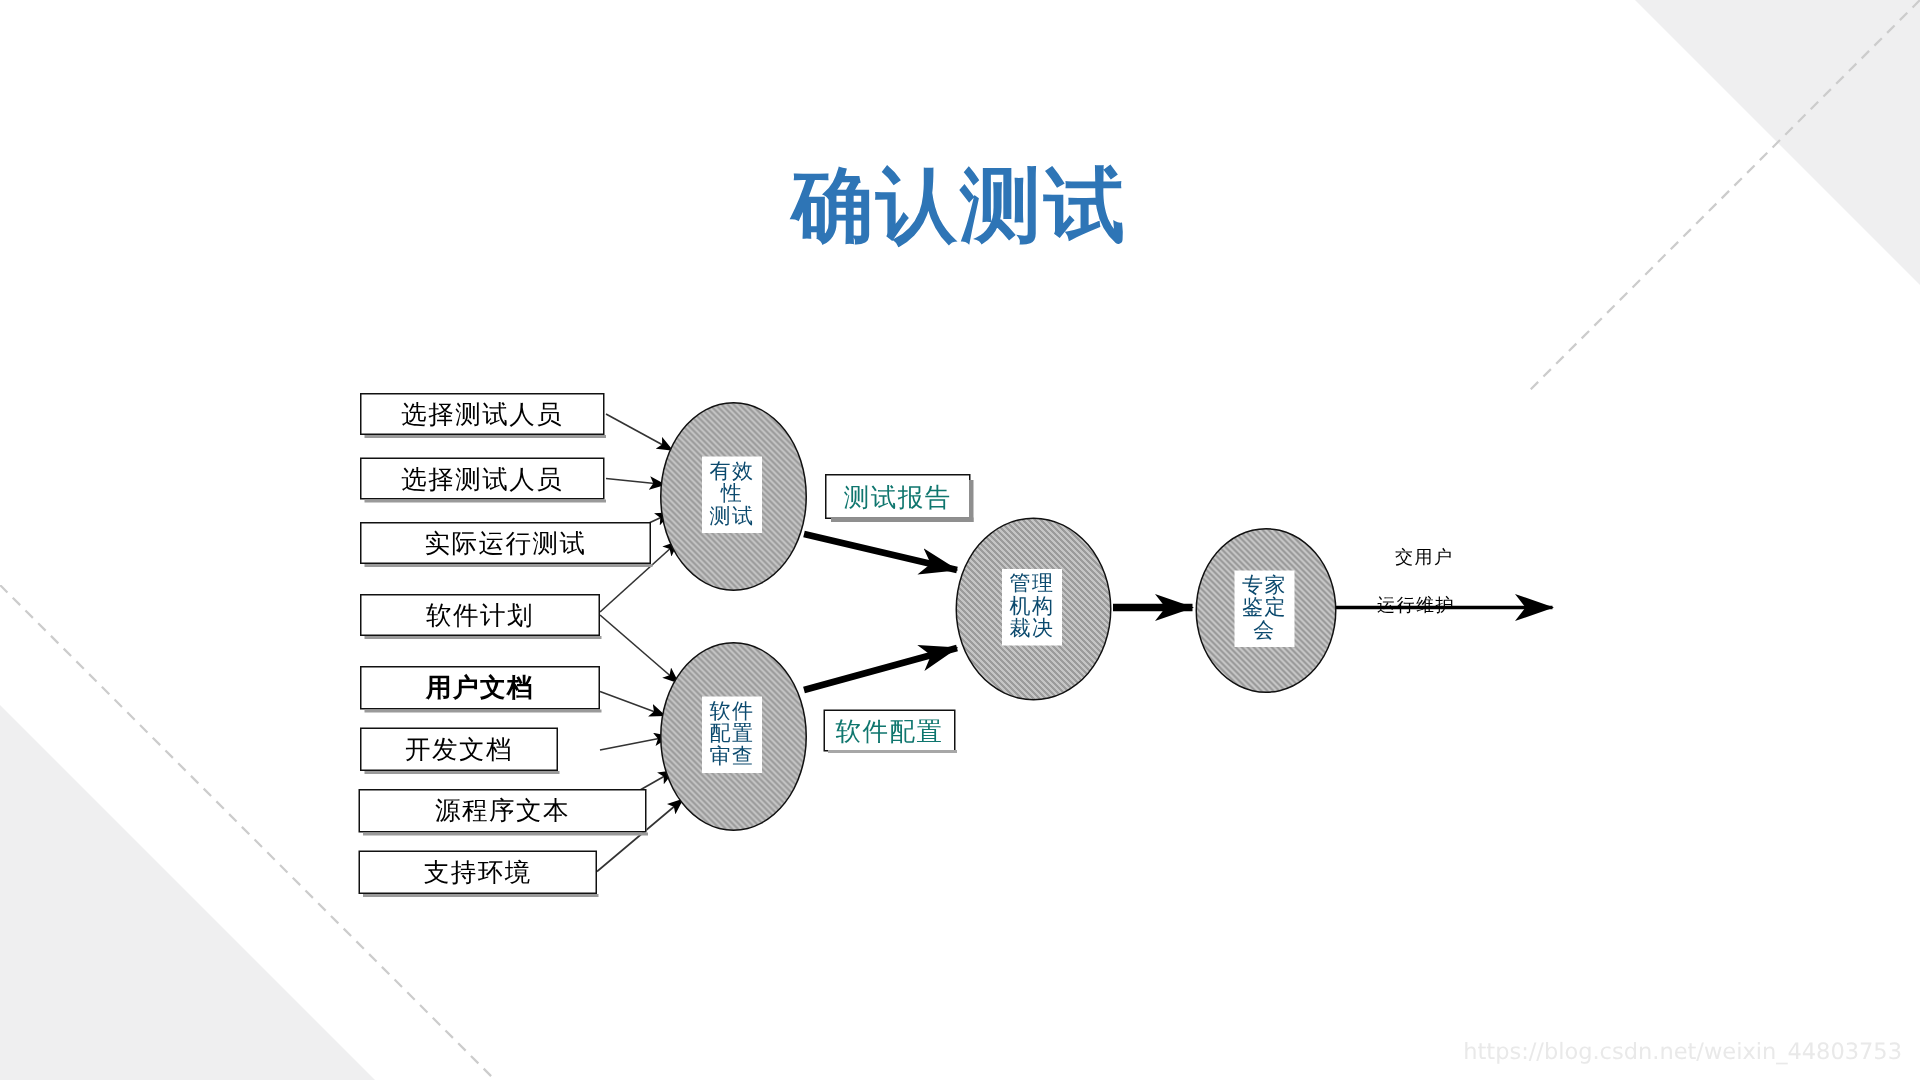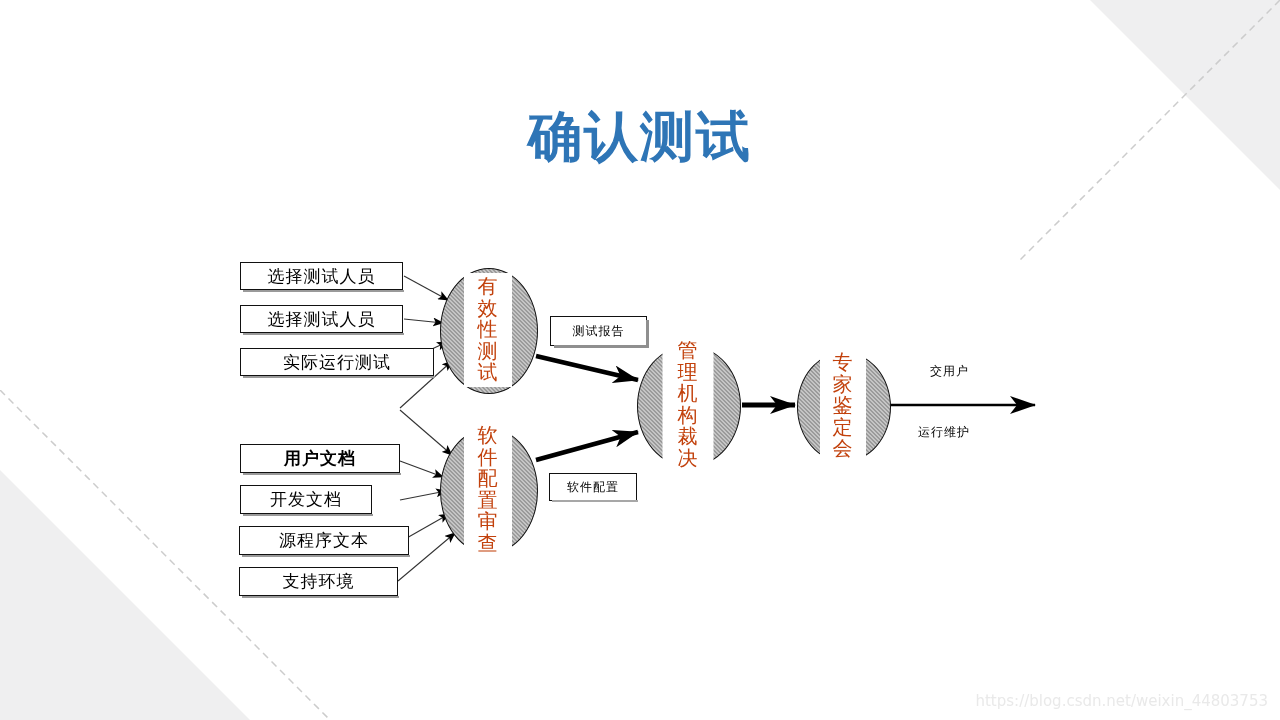--- a/index.html
+++ b/index.html
@@ -98,35 +98,35 @@
     background-image:
       linear-gradient(45deg, rgba(255,255,255,.42) 25%, transparent 25%, transparent 50%, rgba(255,255,255,.42) 50%, rgba(255,255,255,.42) 75%, transparent 75%, transparent);
     background-size: 4px 4px;
   }
   .node .label {
     position: absolute;
     left: 50%;
     top: 50%;
     transform: translate(-50%, -50%);
     background: #ffffff;
-    color: #c2410c;
-    font-size: 20px;
+    color: #0c4a6e;
+    font-size: 14px;
     line-height: 1.08;
     text-align: center;
     padding: 3px 5px;
     white-space: pre-line;
     letter-spacing: 1px;
   }
   .flow-label {
     position: absolute;
     box-sizing: border-box;
     background: #ffffff;
     border: 1px solid #111111;
-    color: #000000;
-    font-size: 12px;
+    color: #0f766e;
+    font-size: 17px;
     display: flex;
     align-items: center;
     justify-content: center;
     letter-spacing: 1px;
     white-space: nowrap;
   }
   .flow-label.shadow::after {
     content: "";
     position: absolute;
     left: 3px; right: -3px;
@@ -216,27 +216,30 @@
 
     <div class="in-box" style="left:240px; top:262px; width:163px; height:28px;text-align:center;">
       <span>选择测试人员</span>
     </div>
     <div class="in-box" style="left:240px; top:305px; width:163px; height:28px;">
       <span>选择测试人员</span>
     </div>
     <div class="in-box" style="left:240px; top:348px; width:194px; height:28px;">
       <span>实际运行测试</span>
     </div>
+    <div class="in-box" style="left:240px; top:396px; width:160px; height:28px;">
+      <span>软件计划</span>
+    </div>
     <div class="in-box" style="left:240px; top:444px; width:160px; height:29px;font-weight:bold;">
       <span>用户文档</span>
     </div>
     <div class="in-box" style="left:240px; top:485px; width:132px; height:29px;">
       <span>开发文档</span>
     </div>
-    <div class="in-box" style="left:239px; top:526px; width:170px; height:29px;">
+    <div class="in-box" style="left:239px; top:526px; width:192px; height:29px;">
       <span>源程序文本</span>
     </div>
     <div class="in-box" style="left:239px; top:567px; width:159px; height:29px;">
       <span>支持环境</span>
     </div>
 
     <div class="node" style="left:440px; top:268px; width:96px; height:124px;">
       <div class="ellipse"></div>
       <div class="label">有效
 性
@@ -265,19 +268,19 @@
     </div>
 
     <div class="flow-label shadow" style="left:550px; top:316px; width:97px; height:30px;">
       <span>测试报告</span>
     </div>
     <div class="flow-label thin" style="left:549px; top:473px; width:88px; height:28px;">
       <span>软件配置</span>
     </div>
 
     <div class="out-text" style="left:930px; top:363px;">交用户</div>
-    <div class="out-text" style="left:918px; top:424px;font-family:Liberation Serif, serif;">运行维护</div>
+    <div class="out-text" style="left:918px; top:395px;font-family:Liberation Serif, serif;">运行维护</div>
 
   </div>
 
   <div id="watermark">https://blog.csdn.net/weixin_44803753</div>
 
 </div>
 
 </body></html>

